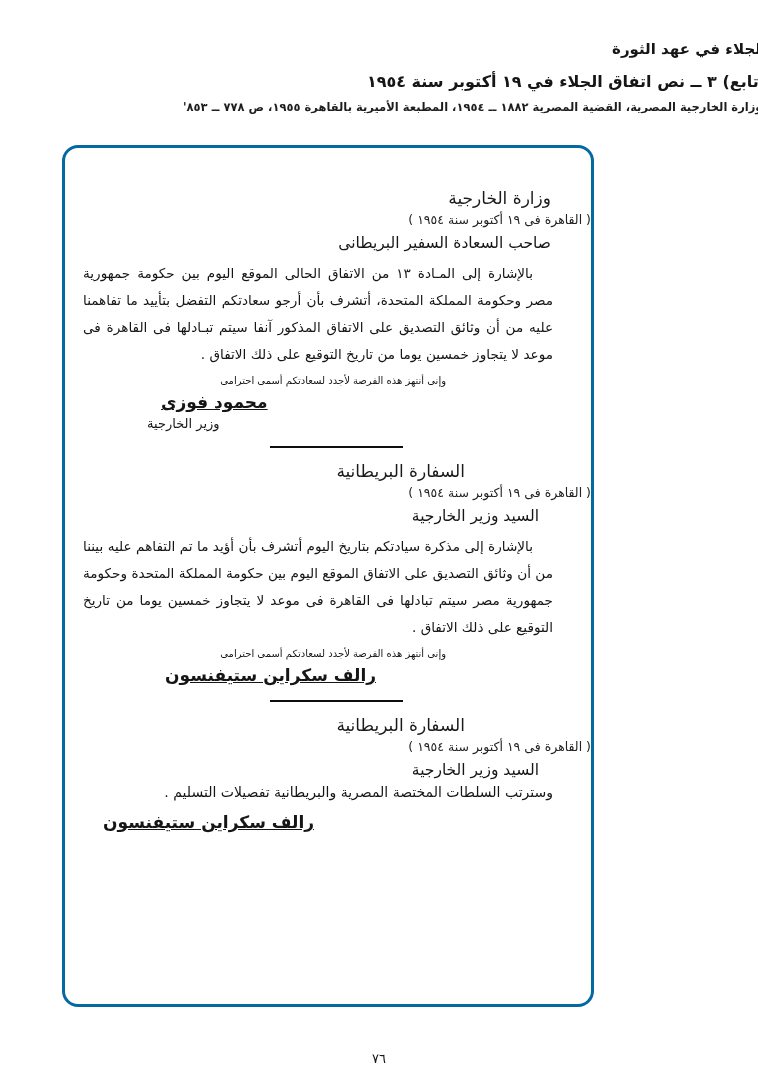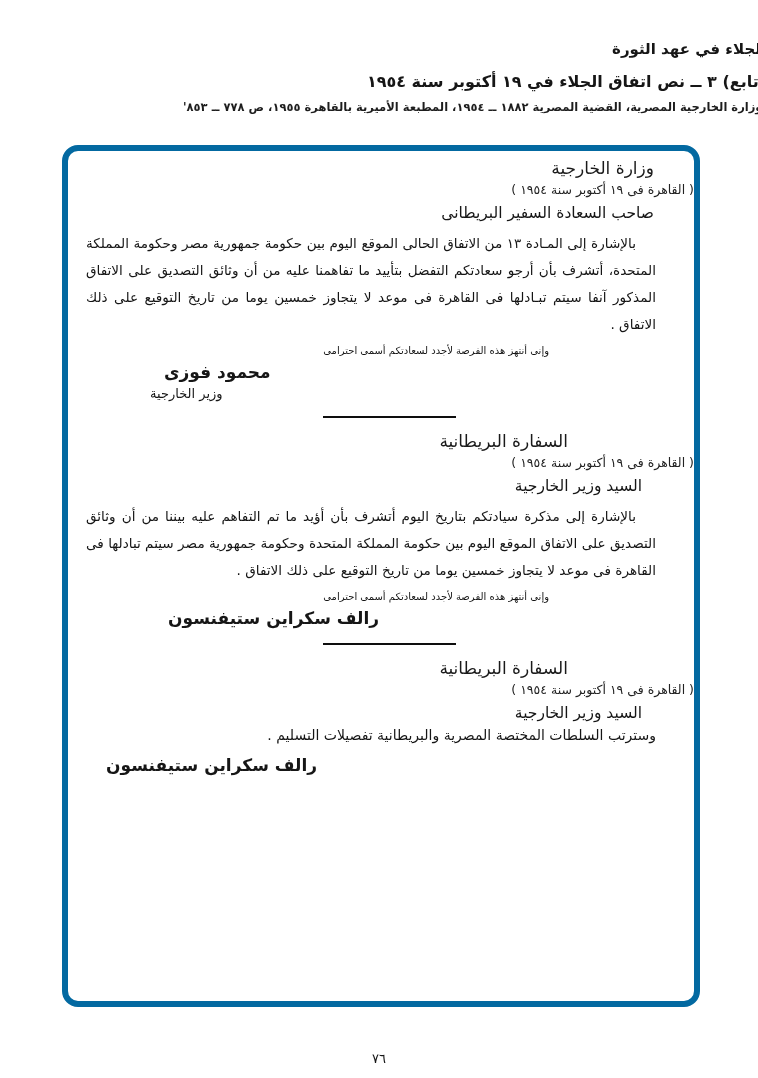--- a/index.html
+++ b/index.html
@@ -14,27 +14,27 @@
   
   .page-header { position: absolute; top: 40px; left: 8px; width: 100%; text-align: right; direction: rtl; }
   .hdr-title    { font-size: 15px; font-weight: bold; letter-spacing: 0.5px; }
   .hdr-subtitle { font-size: 16px; font-weight: bold; margin-top: 14px; }
   .hdr-citation { font-size: 11.5px; font-weight: bold; margin-top: 9px; color: #1d1d1d; }
 
   
   .green-box {
     position: absolute;
     left: 62px; top: 145px;
-    width: 638px; height: 862px;
-    border: 6px solid #0369a1;
+    width: 532px; height: 862px;
+    border: 3px solid #0369a1;
     border-radius: 16px;
     background: transparent;
     overflow: hidden;
     direction: rtl;
-    padding-top: 7px;
+    padding-top: 40px;
   }
 
   
   .l-heading { text-align: right; font-size: 17px; margin-bottom: 4px; color: #1a1a1a; }
   .h-ministry { margin-right: 40px; letter-spacing: 0.5px; }
   .h-embassy  { margin-right: 126px; }
   .l-date { direction: rtl; width: max-content; margin-left: 84px; margin-top: 4px; font-size: 12.5px; color: #222; }
   .l-salut { text-align: right; font-size: 15.5px; margin-top: 7px; font-weight: 500; }
   .s-amb { margin-right: 40px; }
   .s-min { margin-right: 52px; }
@@ -48,21 +48,21 @@
   }
   .l-body2 {
     margin: 0 38px 0 18px;
     font-size: 14px;
     line-height: 27px;
     text-align: right;
     color: #151515;
   }
   .l-closing { text-align: right; margin-top: 7px; font-size: 10px; white-space: nowrap; }
   .c1 { margin-right: 145px; }
-  .l-sig { width: max-content; font-size: 17px; font-weight: 600; margin-top: 6px; }
+  .l-sig { width: max-content; font-size: 17px; font-weight: 600; margin-top: 6px; text-decoration: underline; }
   .sig1 { margin-left: 96px; margin-right: auto; }
   .sig2 { margin-left: 100px; margin-right: auto; }
   .sig3 { margin-left: 38px; margin-right: auto; }
   .l-sig-title { width: max-content; font-size: 13px; margin-top: 4px; margin-left: 82px; margin-right: auto; }
   .divider {
     width: 133px; height: 2px;
     background: #0e0e0e;
     margin: 15px auto 13px;
     transform: translateX(8px);
   }

